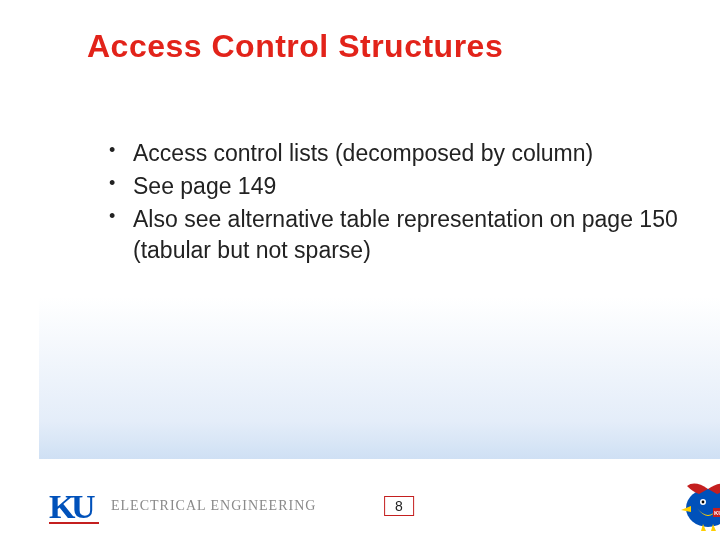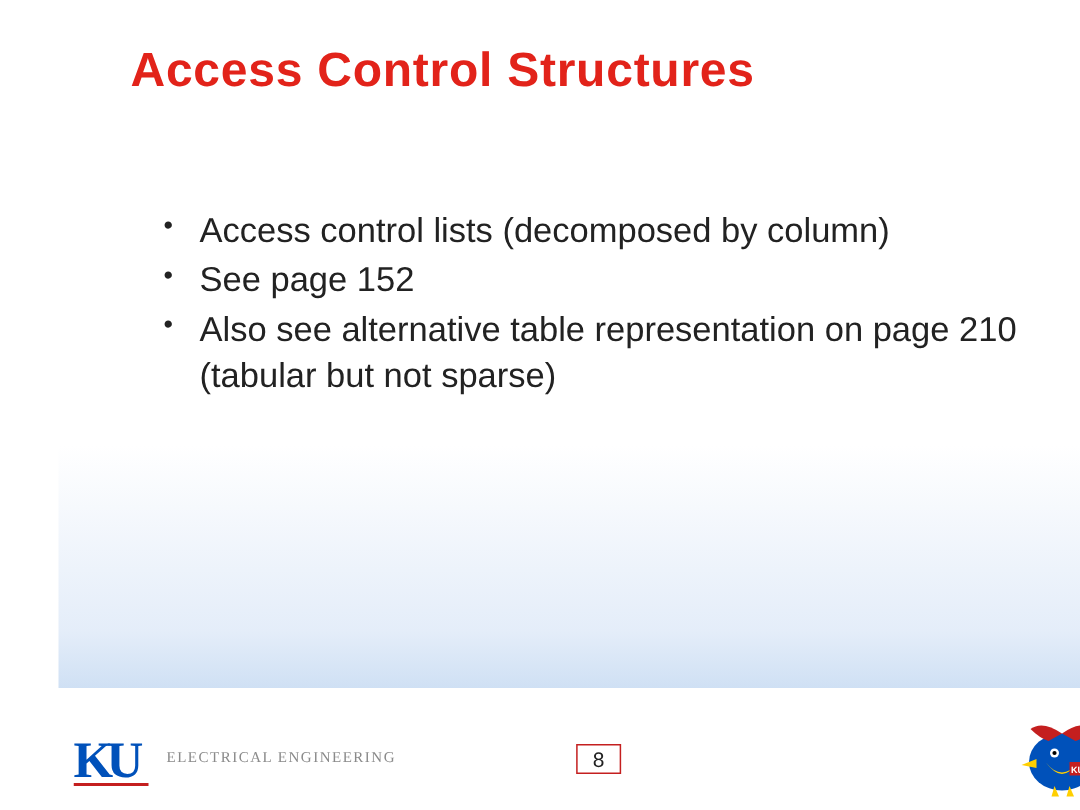--- a/index.html
+++ b/index.html
@@ -64,21 +64,21 @@
     height: 44px;
     position: relative;
   }
   .ku-mark svg { width: 100%; height: 100%; }
   .dept-text {
     display: flex;
     flex-direction: column;
     line-height: 1.05;
   }
   .dept-text span {
-    font-size: 10px;
+    font-size: 14px;
     letter-spacing: 1px;
     color: #8a8a8a;
     font-family: "Georgia", serif;
   }
   .page-num {
     position: absolute;
     bottom: 24px;
     left: 50%;
     transform: translateX(-50%);
     border: 1px solid #c41f1f;
@@ -99,22 +99,22 @@
 </head>
 <body>
 
 <div class="slide">
 
   <h1 class="title">Access Control Structures</h1>
 
   <div class="content">
     <ul>
       <li>Access control lists (decomposed by column)</li>
-      <li>See page 152</li>
-      <li>Also see alternative table representation on page 210 (tabular but not sparse)</li>
+      <li>See page 149</li>
+      <li>Also see alternative table representation on page 150 (tabular but not sparse)</li>
     </ul>
   </div>
 
   <div class="footer-left">
     <div class="ku-mark">
       <svg viewBox="0 0 54 44">
         <text x="0" y="34" font-family="Georgia,serif" font-size="34" font-weight="bold" fill="#0051ba">K</text>
         <text x="22" y="34" font-family="Georgia,serif" font-size="34" font-weight="bold" fill="#0051ba">U</text>
         <rect x="0" y="38" width="50" height="2" fill="#c41f1f"></rect>
       </svg>

